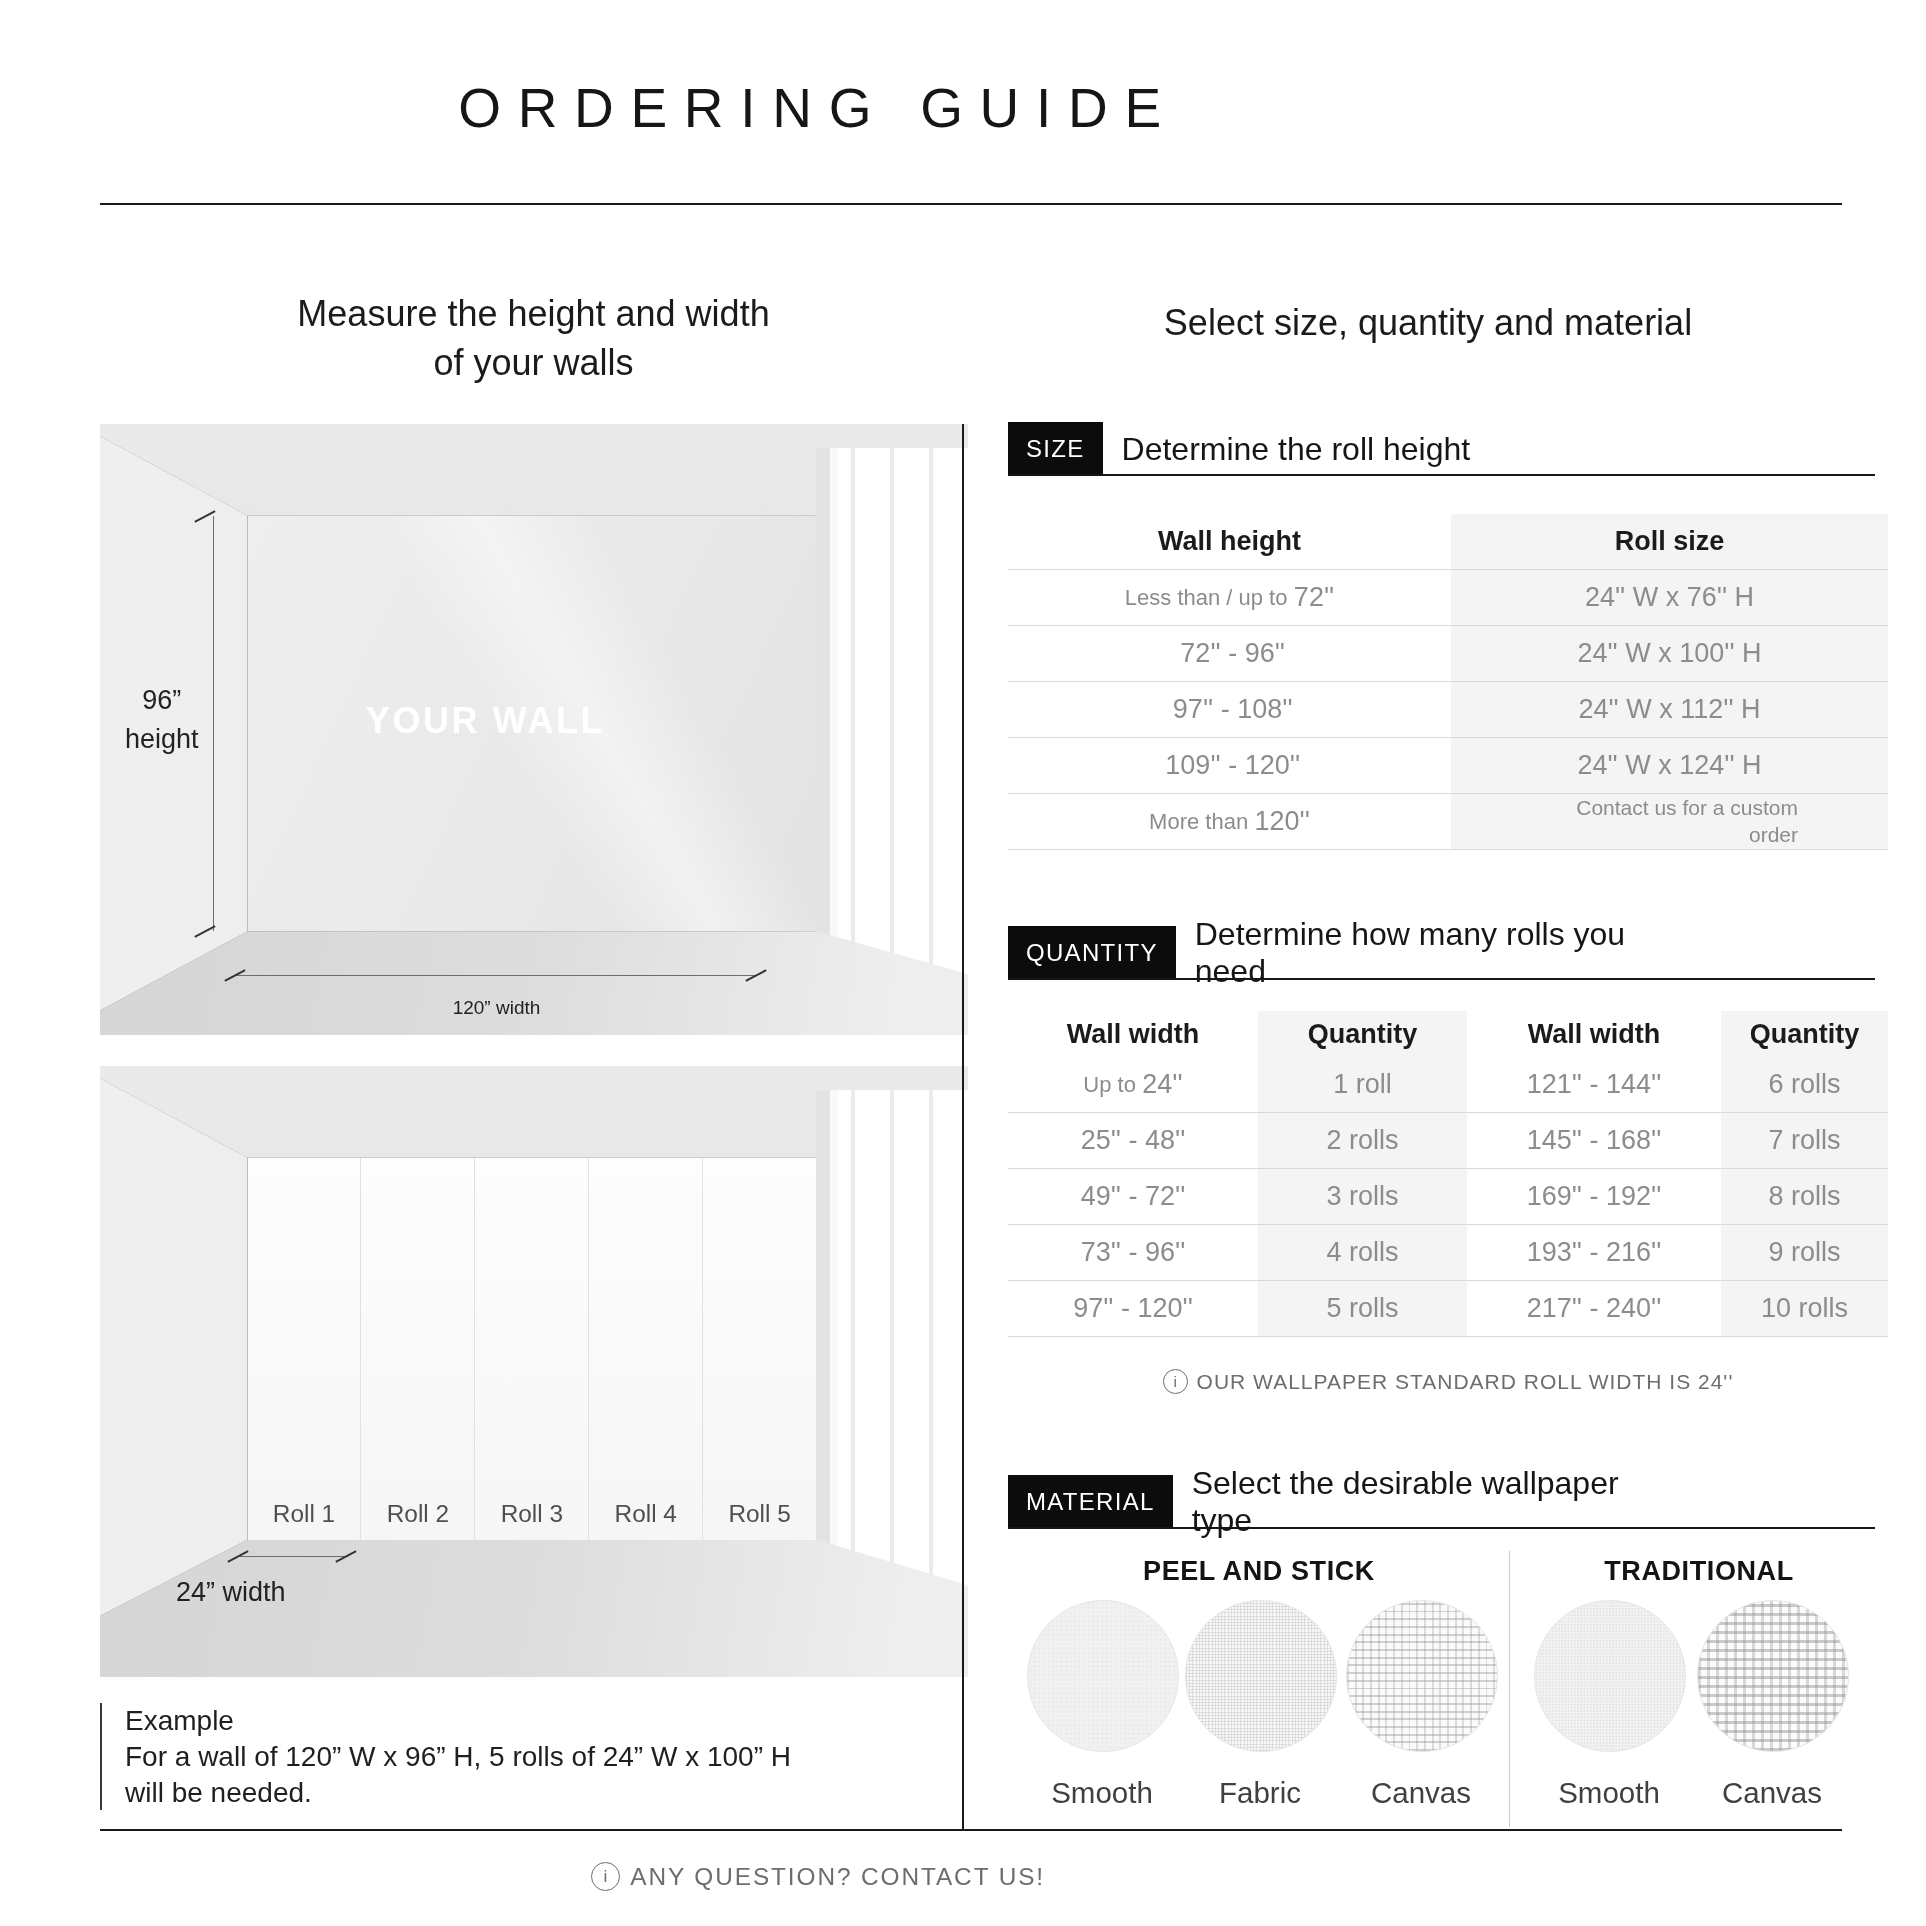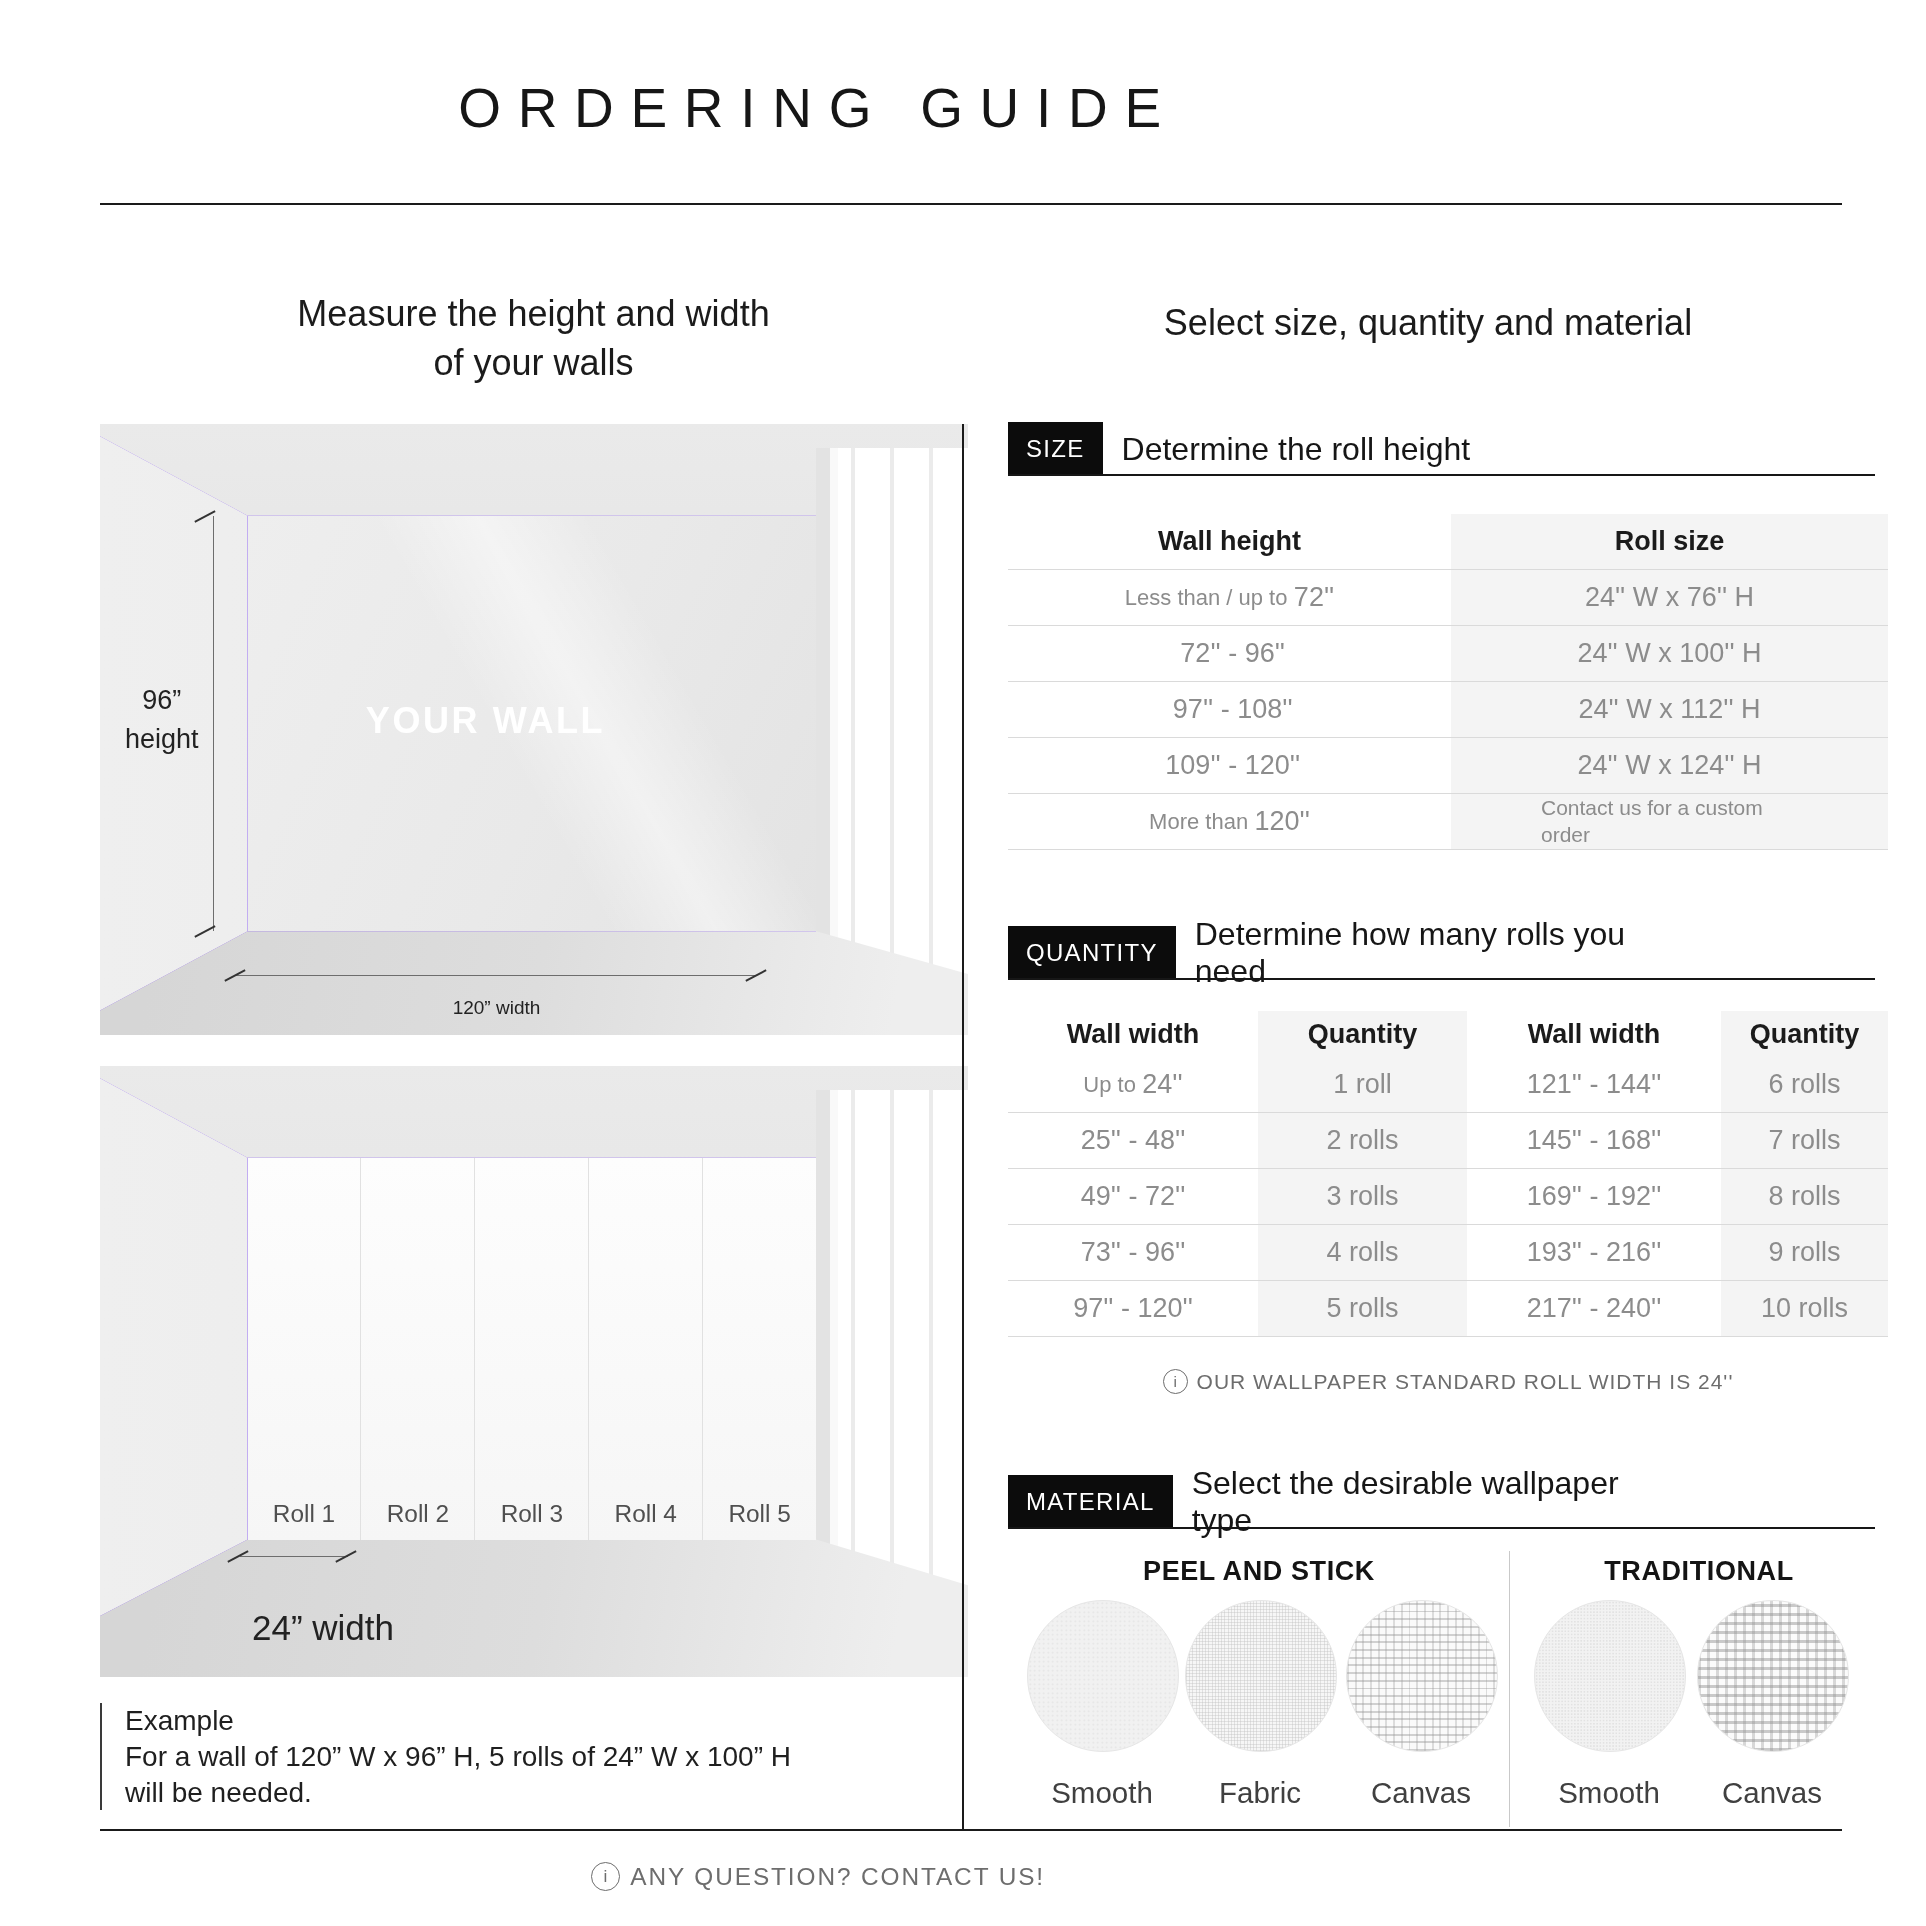--- a/index.html
+++ b/index.html
@@ -55,39 +55,39 @@
   .r1-hline{left:136px;top:551px;width:521px;}
   .width-label{left:136px;top:573px;width:521px;text-align:center;font-size:19px;color:#222;}
 
   .panels{left:17%;top:15%;width:65.5%;height:62.5%;display:flex;}
   .panel{flex:1;position:relative;background:linear-gradient(180deg,#fdfdfd,#f6f6f6);
          border-right:1.3px solid #e1e1e1;}
   .panel:last-child{border-right:none;}
   .panel span{position:absolute;bottom:11.6px;left:0;width:100%;text-align:center;
               font-size:24.4px;color:#4f4f4f;}
   .r2-hline{left:140px;top:490px;width:108px;}
-  .roll-width-label{left:76px;top:511px;width:218px;text-align:right;font-size:35px;color:#222;margin-top:31px;}
+  .roll-width-label{left:76px;top:511px;width:218px;text-align:left;font-size:27px;color:#222;}
 
   
   .example{position:absolute;left:100px;top:1703px;border-left:2.6px solid #3a3a3a;
            padding-left:23px;font-size:28px;line-height:1.28;color:#1f1f1f;}
 
   
   .sec-head{position:absolute;left:1008px;height:54px;display:flex;align-items:stretch;}
   .badge{background:#0c0c0c;color:#ffffff;font-size:24px;letter-spacing:1.3px;
          padding:0 18px;display:flex;align-items:center;}
   .sec-title{font-size:32px;color:#161616;display:flex;align-items:center;margin-left:19px;}
   .sec-rule{position:absolute;left:1008px;width:867px;height:1.9px;background:#161616;}
 
   
   .size-table{position:absolute;left:1008px;top:514px;width:880px;}
   .st-row{display:flex;height:55px;}
   .st-row + .st-row{border-top:1.3px solid #dadada;}
   .size-table .st-row:last-child{border-bottom:1.3px solid #dadada;}
-  .c{display:flex;align-items:center;justify-content:center;text-align:left;}
+  .c{display:flex;align-items:center;justify-content:center;text-align:right;}
   .st-c1{width:443px;}
   .st-c2{flex:1;}
   .shaded{background:#f4f4f4;}
   .head{font-size:27px;font-weight:700;color:#1b1b1b;}
   .val{font-size:27px;color:#8c8c8c;}
   .pre{font-size:22px;margin-right:6.4px;}
   .two-line{font-size:21px;line-height:1.25;}
   .two-line .inner{max-width:257px;}
 
   

